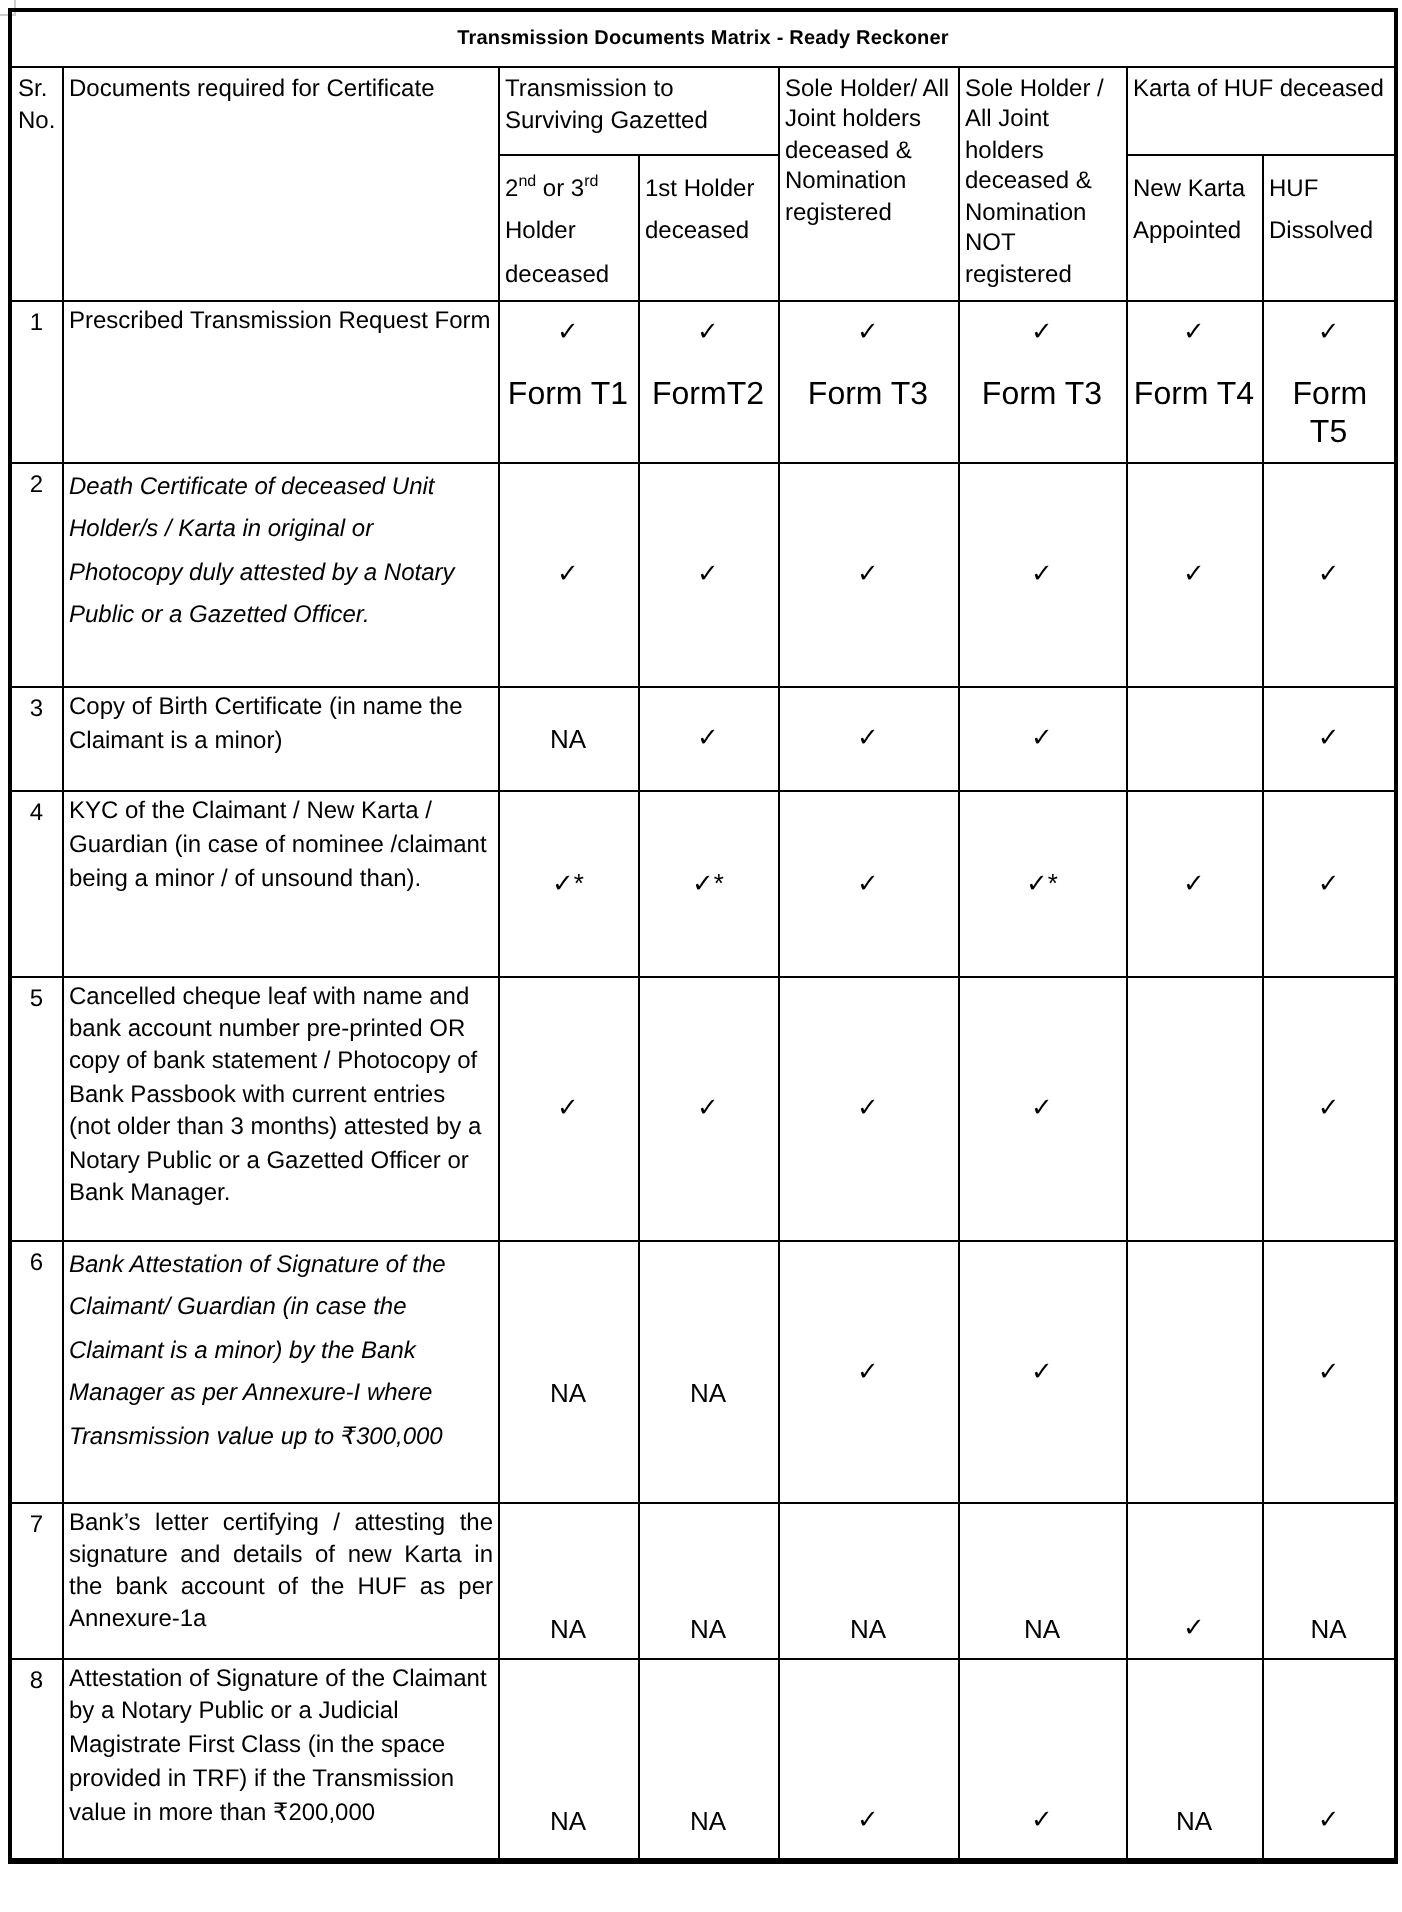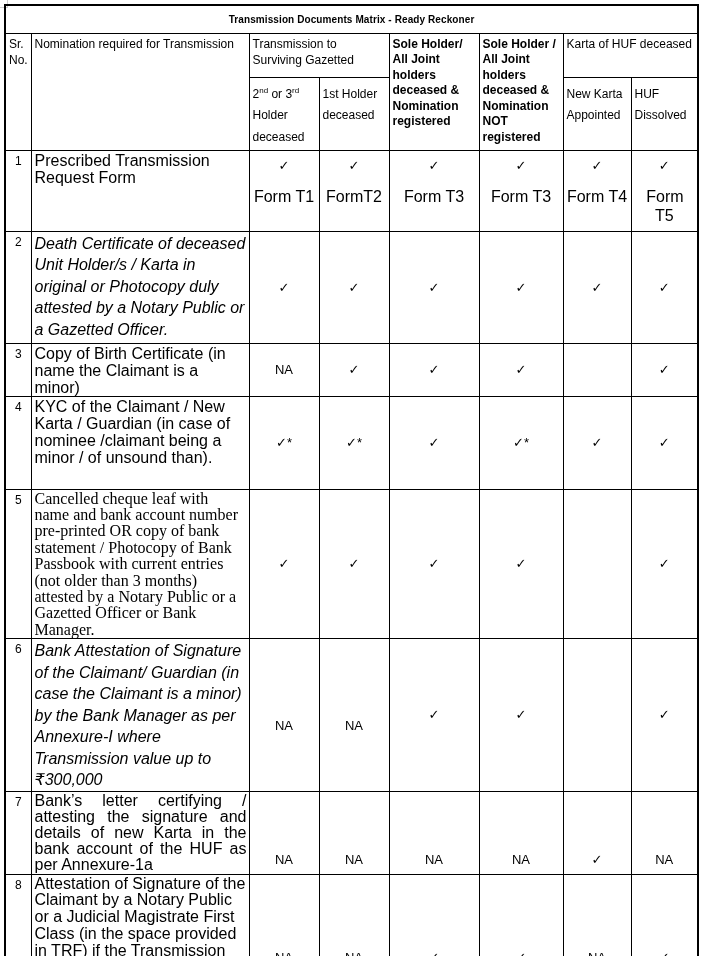--- a/index.html
+++ b/index.html
@@ -15,30 +15,30 @@
     border:2px solid #000;border-bottom:3px solid #000;
   }
   td{border:1px solid #000;padding:0;overflow:hidden;vertical-align:top;}
   
   tr.title-row{height:28px;}
   td.title-cell{text-align:center;vertical-align:middle;font-weight:bold;font-size:10px;letter-spacing:.1px;}
   
   tr.hdr-top{height:44px;}
   tr.hdr-bottom{height:73px;}
   td.hdr{font-size:12px;line-height:16px;padding:2px 2px 0 3px;text-align:left;}
-  td.hdr.tight{line-height:15.5px;padding-top:3px;font-weight:bold;}
+  td.hdr.tight{line-height:15.5px;padding-top:3px;}
   td.hdr.spaced{line-height:21.5px;padding-top:6px;}
   td.hdr sup{font-size:8px;line-height:0;vertical-align:super;}
   
   tr.rw1{height:81px;} tr.rw2{height:112px;} tr.rw3{height:52px;} tr.rw4{height:93px;}
   tr.rw5{height:132px;} tr.rw6{height:131px;} tr.rw7{height:78px;} tr.rw8{height:101px;}
   td.sr-cell{text-align:center;font-size:12px;padding-top:3px;}
-  td.doc-cell{font-size:16px;line-height:17px;padding:1px 2px 0 3px;}
+  td.doc-cell{font-size:12px;line-height:17px;padding:1px 2px 0 3px;}
   tr.rw2 td.doc-cell, tr.rw6 td.doc-cell{line-height:21.5px;font-style:italic;}
-  tr.rw5 td.doc-cell{line-height:16.4px;font-family:Liberation Serif, serif;}
+  tr.rw5 td.doc-cell{line-height:16.4px;}
   tr.rw7 td.doc-cell{text-align:justify;line-height:16.2px;margin-top:13px;}
   tr.rw8 td.doc-cell{line-height:16.8px;}
   td.mark-cell{text-align:center;vertical-align:middle;font-size:13px;}
   td.mark-cell .mark{white-space:nowrap;}
   td.form-cell{vertical-align:top;padding-top:7px;}
   .form-label{margin-top:14px;font-size:16px;line-height:19px;}
   .form-label.narrow{max-width:36px;margin-left:auto;margin-right:auto;}
   .mark.shift{position:relative;top:11px;}
   tr.rw7 td.mark-cell{vertical-align:bottom;padding-bottom:7px;}
   tr.rw8 td.mark-cell{vertical-align:bottom;padding-bottom:11px;}
@@ -60,21 +60,21 @@
       <col style="width:67px">
   </colgroup>
 
   <tbody>
       <tr class="title-row">
     <td class="title-cell" colspan="8">Transmission Documents Matrix - Ready Reckoner</td>
   </tr>
 
   <tr class="hdr-top">
     <td class="hdr" rowspan="2">Sr. No.</td>
-    <td class="hdr" rowspan="2">Nomination required for Transmission</td>
+    <td class="hdr" rowspan="2">Documents required for Certificate</td>
     <td class="hdr" colspan="2">Transmission to Surviving Gazetted</td>
     <td class="hdr tight" rowspan="2">Sole Holder/ All Joint holders deceased &amp; Nomination registered</td>
     <td class="hdr tight" rowspan="2">Sole Holder / All Joint holders deceased &amp; Nomination NOT registered</td>
     <td class="hdr" colspan="2">Karta of HUF deceased</td>
   </tr>
 
   <tr class="hdr-bottom">
     <td class="hdr spaced"><span>2</span><sup>nd</sup><span> or 3</span><sup>rd</sup><span> Holder deceased</span></td>
     <td class="hdr spaced">1st Holder deceased</td>
     <td class="hdr spaced">New Karta Appointed</td>

